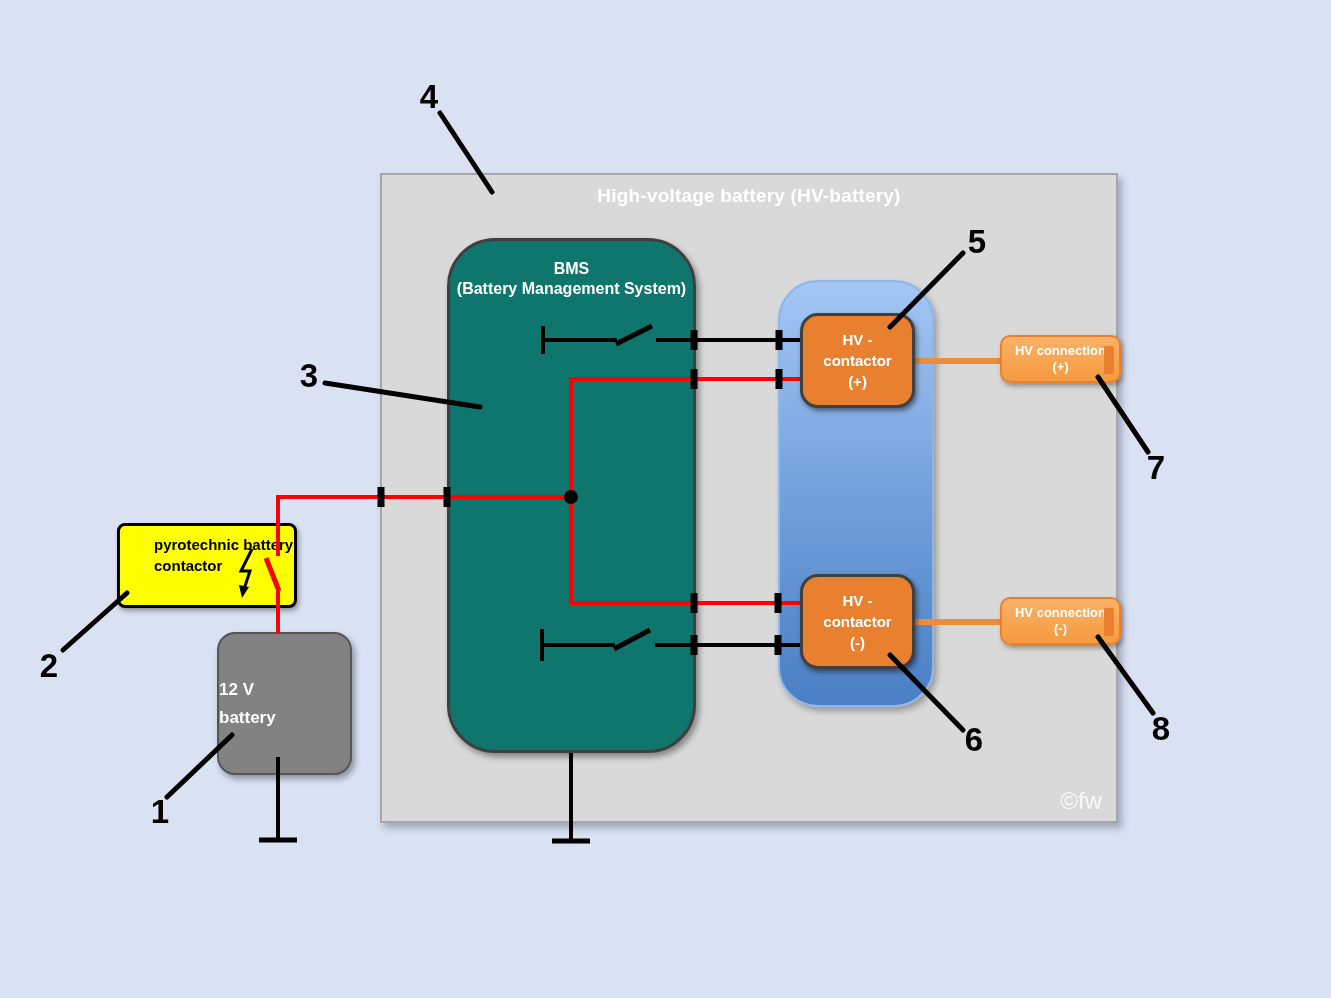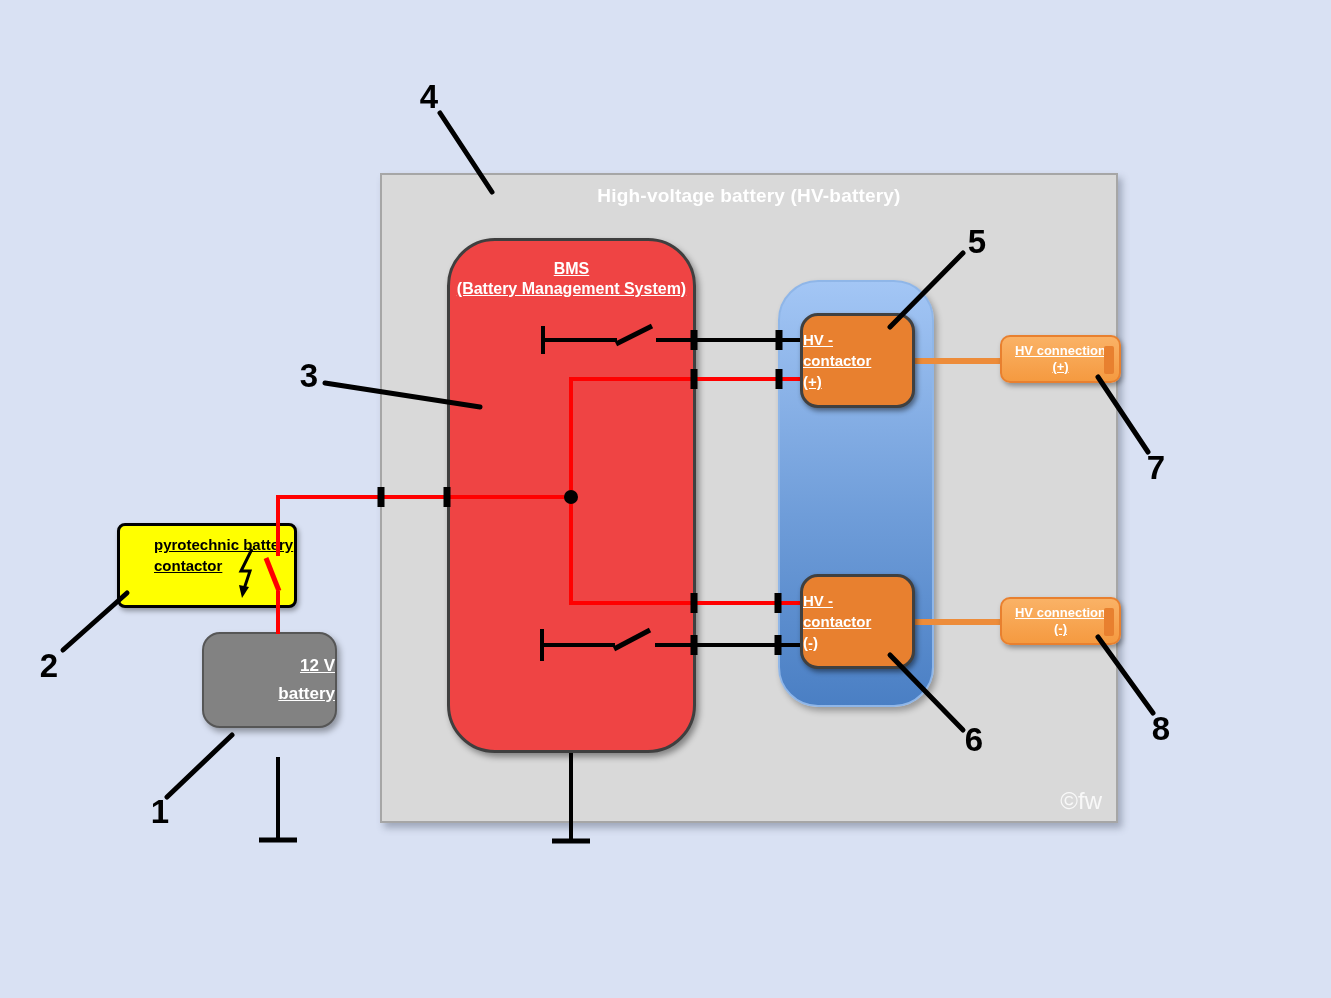--- a/index.html
+++ b/index.html
@@ -1,21 +1,21 @@
 <!DOCTYPE html>
 <html><head>
 <meta charset="utf-8">
 <style>
   html,body { margin:0; padding:0; background:#d9e1f3; }
   .canvas {
     position:relative; width:1331px; height:998px;
     background:#d9e1f3; overflow:hidden;
     font-family:"Liberation Sans", sans-serif;
   }
-  .abs { position:absolute;text-decoration:underline; }
+  .abs { position:absolute; }
 
   
   .enclosure {
     left:380px; top:173px; width:738px; height:650px;
     background:#d9d9d9; border:2px solid #a6a6a6; box-sizing:border-box;
     box-shadow:4px 5px 7px rgba(90,100,120,0.45);
     z-index:1;
   }
   .enclosure-title {
     position:absolute; left:0; top:10px; width:100%;
@@ -23,41 +23,41 @@
     letter-spacing:0.2px;
   }
   .watermark {
     position:absolute; right:14px; bottom:6px;
     color:rgba(255,255,255,0.82); font-size:24px; font-weight:normal;
   }
 
   
   .bms {
     left:447px; top:238px; width:249px; height:515px;
-    background:#ef4444; border:3px solid #3f3f3f; border-radius:48px;
+    background:#0f766e; border:3px solid #3f3f3f; border-radius:48px;
     box-sizing:border-box; box-shadow:3px 4px 6px rgba(0,0,0,0.4);
     color:#ffffff; font-weight:bold; font-size:16px; line-height:20px;
     text-align:center; padding-top:18px; z-index:2;
   }
 
   
   .cgroup {
     left:778px; top:280px; width:156px; height:427px;
     background:linear-gradient(180deg,#a3c6f5 0%, #6f9dd9 55%, #4a7fc4 100%);
     border:2px solid #8fb6e8; border-radius:40px; box-sizing:border-box;
     box-shadow:3px 4px 6px rgba(0,0,0,0.3); z-index:2;
   }
 
   
   .contactor {
     width:115px; height:95px;
     background:#e8802f; border:3px solid #404040; border-radius:18px;
     box-sizing:border-box; box-shadow:2px 3px 5px rgba(0,0,0,0.45);
     color:#ffffff; font-weight:bold; font-size:15px; line-height:21px;
-    text-align:left; display:flex; flex-direction:column; justify-content:center;
+    text-align:center; display:flex; flex-direction:column; justify-content:center;
     z-index:4;
   }
   .contactor.plus  { left:800px; top:313px; }
   .contactor.minus { left:800px; top:574px; }
 
   
   .connection {
     width:121px; height:48px;
     background:linear-gradient(180deg,#fab266 0%, #f59a40 100%);
     border:2px solid #e8802f; border-radius:10px; box-sizing:border-box;
@@ -76,25 +76,25 @@
   .pyro {
     left:117px; top:523px; width:180px; height:85px;
     background:#ffff00; border:3px solid #000000; border-radius:8px;
     box-sizing:border-box; box-shadow:2px 3px 5px rgba(0,0,0,0.35);
     color:#000000; font-weight:bold; font-size:15px; line-height:21px;
     padding:8px 0 0 34px; z-index:2;
   }
 
   
   .bat12 {
-    left:202px; top:632px; width:135px; height:96px;
+    left:217px; top:632px; width:135px; height:143px;
     background:#828282; border:2px solid #565656; border-radius:18px;
     box-sizing:border-box; box-shadow:3px 4px 6px rgba(0,0,0,0.35);
     color:#ffffff; font-weight:bold; font-size:17px; line-height:28px;
-    text-align:right; display:flex; flex-direction:column; justify-content:center;
+    text-align:left; display:flex; flex-direction:column; justify-content:center;
     z-index:2;
   }
 
   
   .num {
     position:absolute; transform:translate(-50%,-50%);
     color:#000000; font-size:33px; font-weight:bold; z-index:6;
   }
 
   

